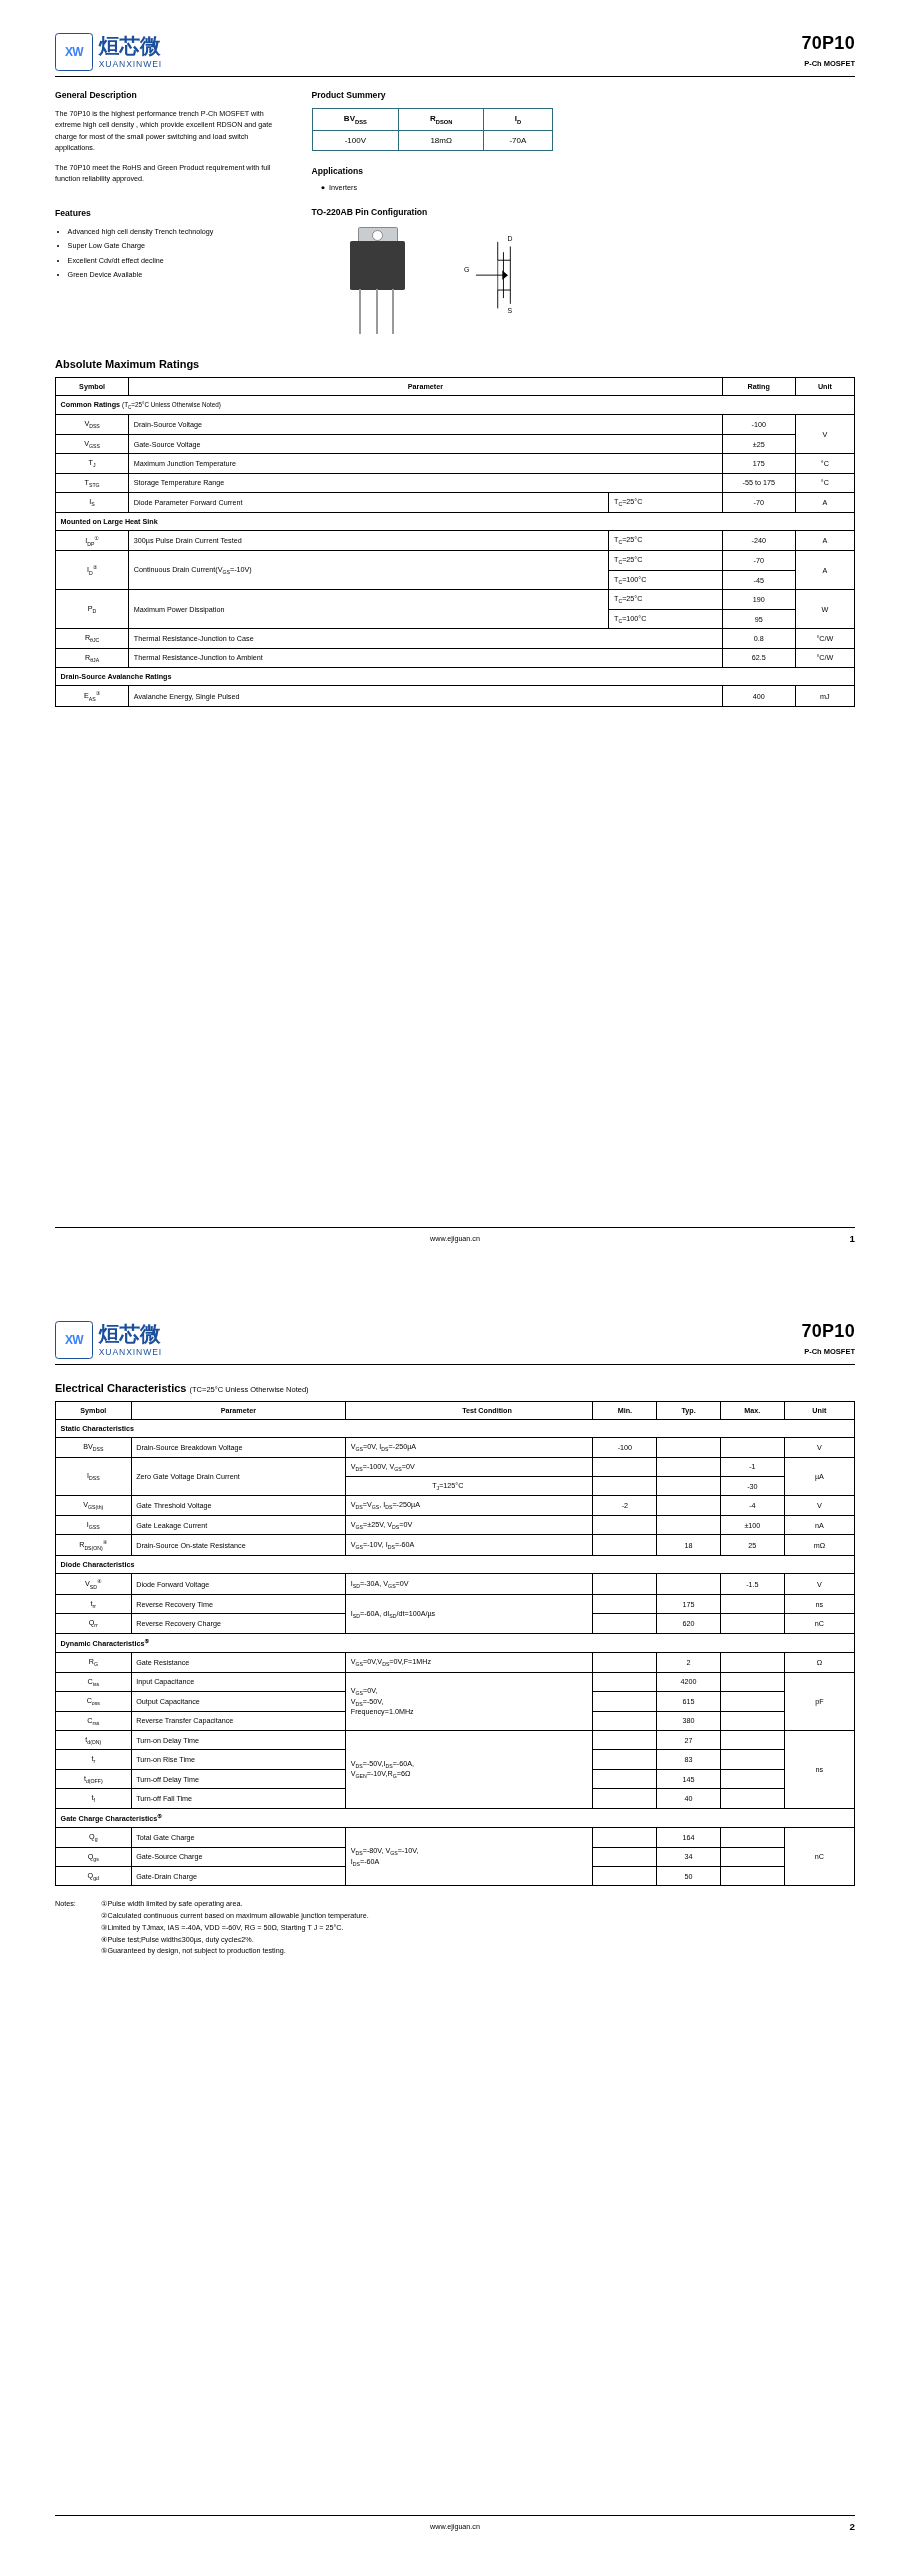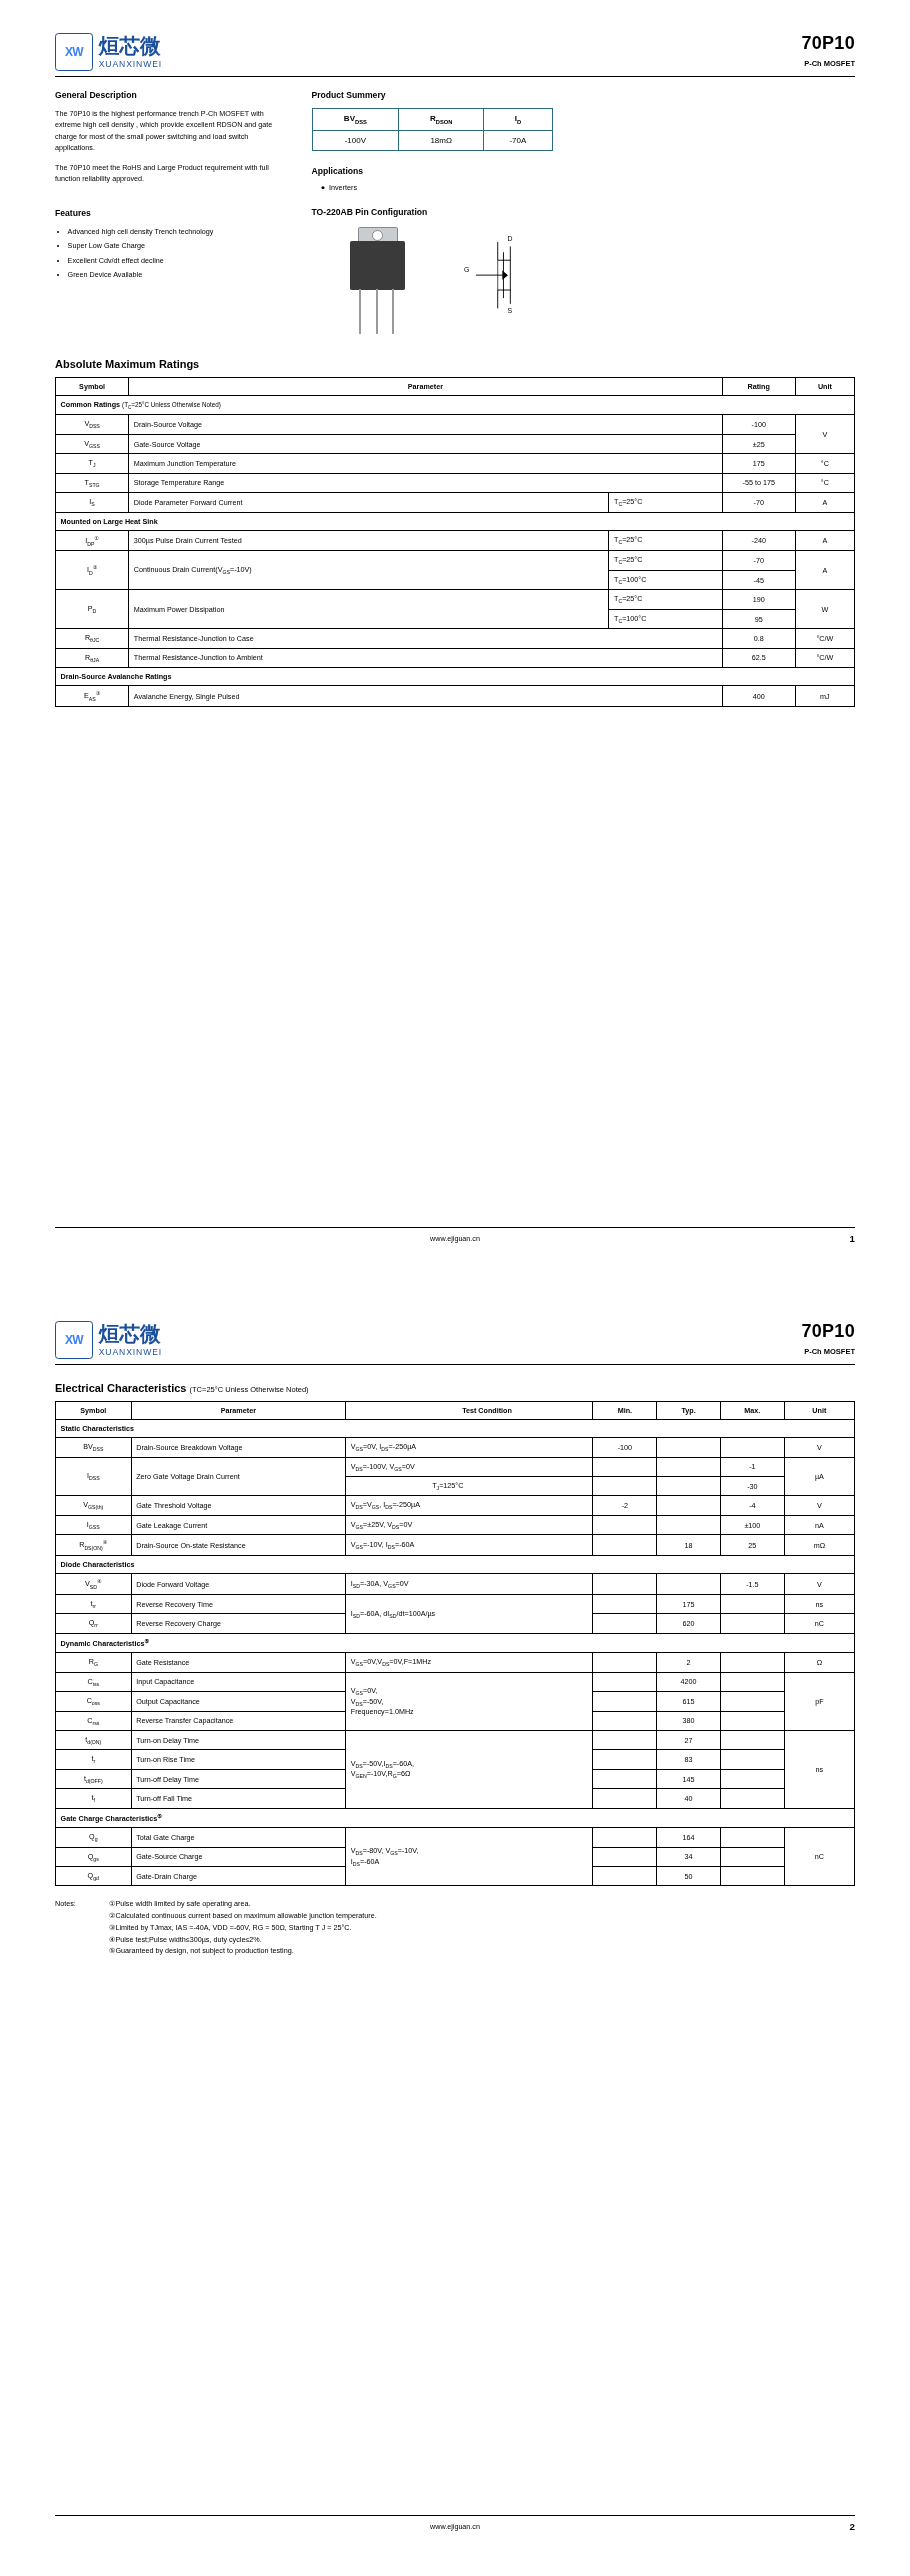--- a/index.html
+++ b/index.html
@@ -70,21 +70,21 @@
   .grp{font-weight:bold;text-align:left;}
 
   
   .footer{position:absolute;left:55px;right:55px;bottom:45px;}
   .foot-rule{border-top:1.1px solid #000;}
   .foot-row{display:flex;justify-content:center;align-items:center;position:relative;margin-top:5.7px;}
   .foot-url{font-size:7.2px;}
   .foot-pg{position:absolute;right:0;font-size:9.8px;font-weight:bold;}
 
   .notes{margin-top:11.5px;font-size:7.2px;line-height:1.65;}
-  .notes-inner{display:flex;gap:8px;}
+  .notes-inner{display:flex;}
   .notes-lbl{width:46px;font-weight:normal;}
 </style>
 </head>
 <body>
 
 <div class="page">
 <div class="sheet sheet1">
 
   <div class="hdr">
     <div class="logo-wrap">
@@ -98,21 +98,21 @@
       <div class="part-no">70P10</div>
       <div class="part-sub">P-Ch MOSFET</div>
     </div>
   </div>
   <div class="hdr-rule"></div>
 
   <div class="two-col">
     <div class="col-left">
       <div class="sec-title">General Description</div>
       <div class="para">The 70P10 is the highest performance trench P-Ch MOSFET with extreme high cell density , which provide excellent RDSON and gate charge for most of the small power switching and load switch applications.</div>
-      <div class="para">The 70P10 meet the RoHS and Large Product requirement with full function reliability approved.</div>
+      <div class="para">The 70P10 meet the RoHS and Green Product requirement with full function reliability approved.</div>
 
       <div class="feat-title">Features</div>
       <ul class="feat">
         <li>Advanced high cell density Trench technology</li>
         <li>Super Low Gate Charge</li>
         <li>Excellent Cdv/dt effect decline</li>
         <li>Green Device Available</li>
       </ul>
     </div>
 

